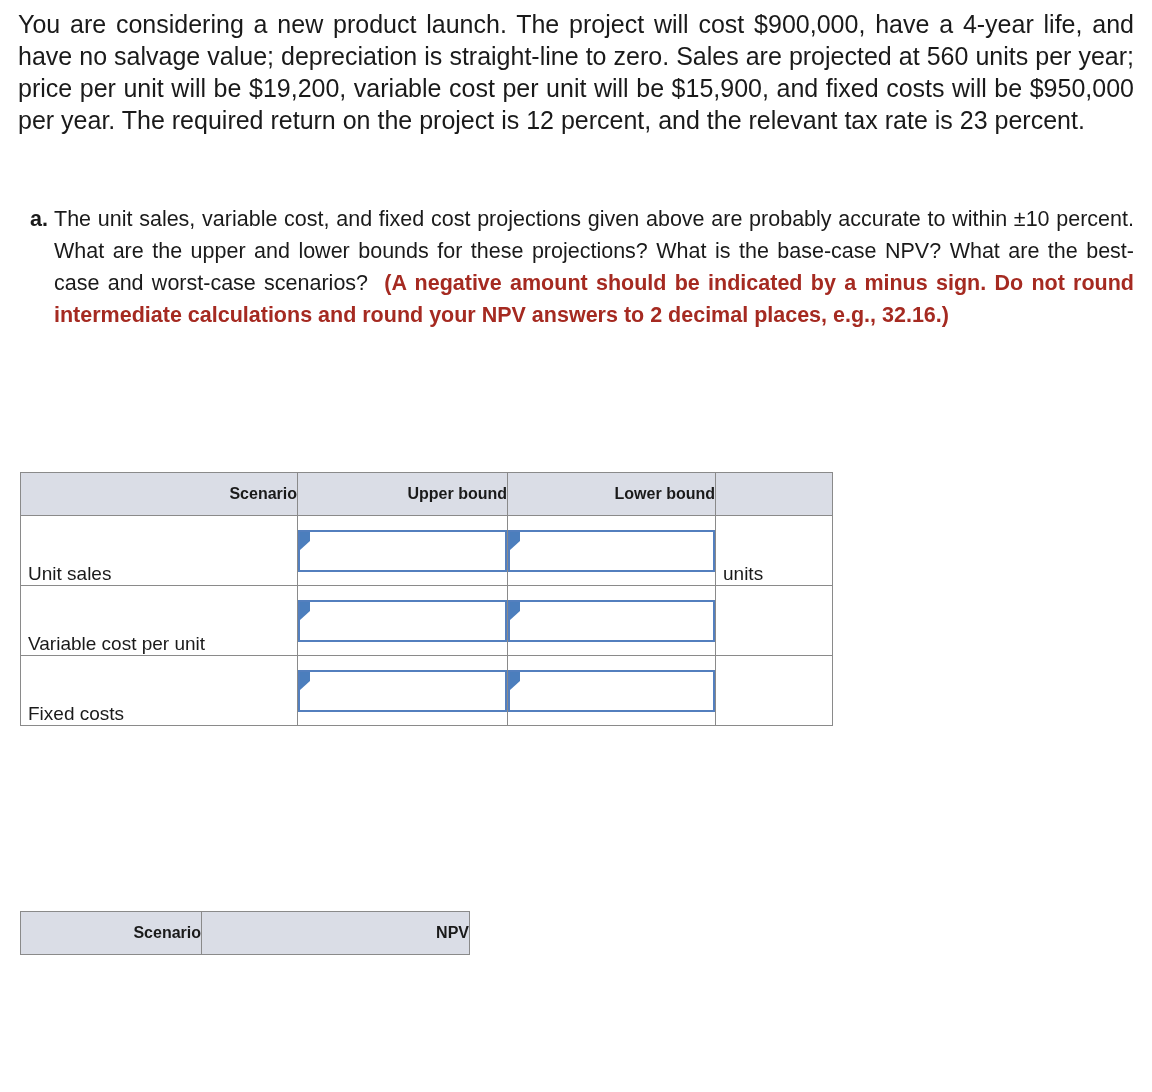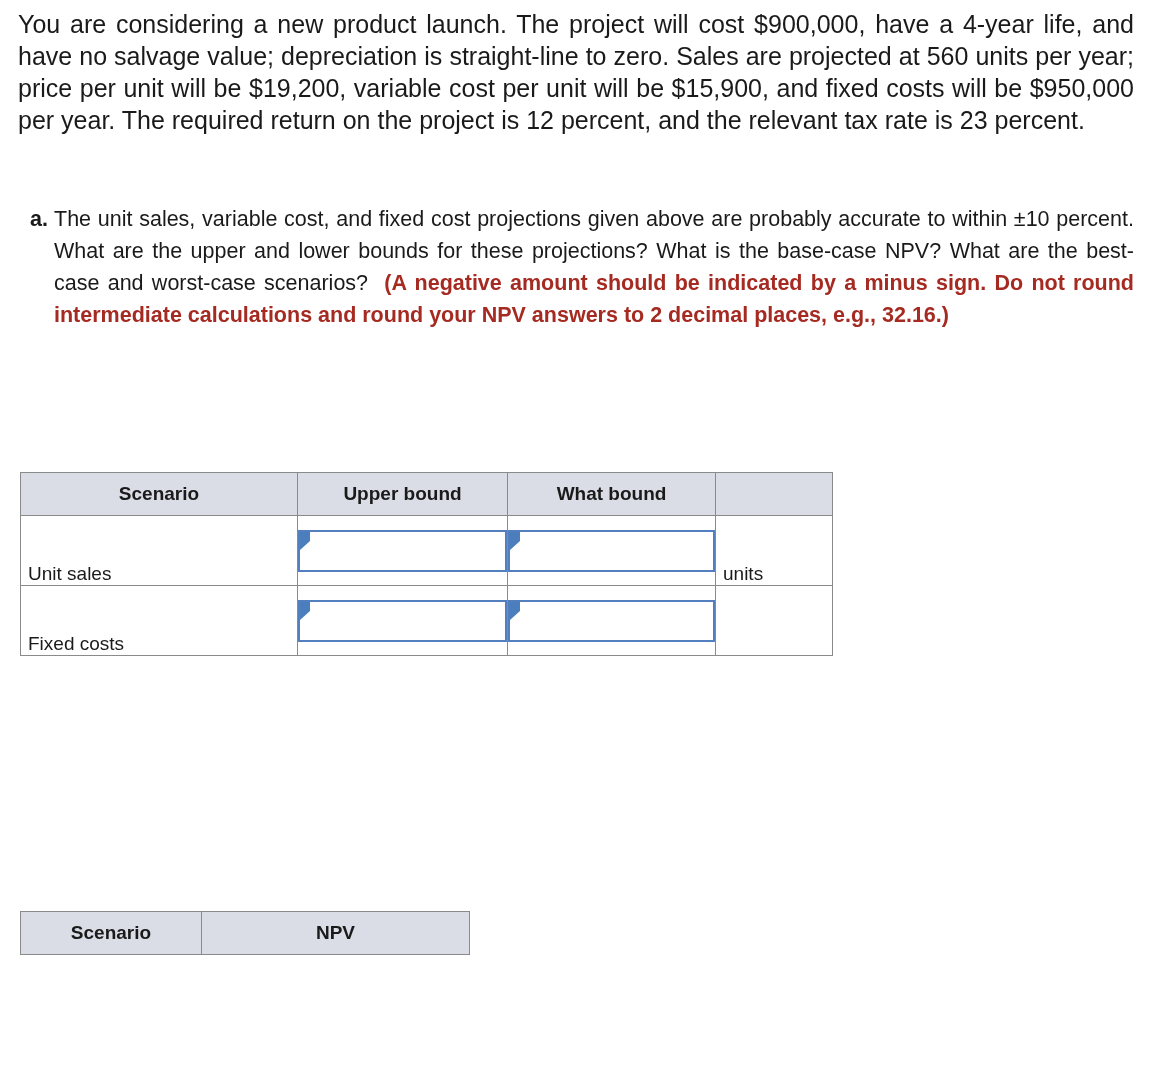--- a/index.html
+++ b/index.html
@@ -75,23 +75,23 @@
   .ans-table th,
   .ans-table td {
     border: 1px solid #8a8a8a;
     padding: 0;
     vertical-align: middle;
     background: #ffffff;
   }
   .ans-table thead th {
     background: #dadde6;
     font-weight: bold;
-    text-align: center;
+    text-align: right;
     height: 42px;
-    font-size: 19px;
+    font-size: 16px;
   }
   .ans-table tbody td {
     height: 42px;
   }
   .cell-text {
     padding-left: 7px;
     white-space: nowrap;
     margin-top: 47px;
   }
 
@@ -167,41 +167,59 @@
   <colgroup>
     <col class="col-scenario">
     <col class="col-upper">
     <col class="col-lower">
     <col class="col-units">
   </colgroup>
   <thead>
     <tr>
       <th>Scenario</th>
       <th>Upper bound</th>
-      <th>What bound</th>
+      <th>Lower bound</th>
       <th></th>
     </tr>
   </thead>
   <tbody>
     <tr>
       <td>
         <div class="cell-text">Unit sales</div>
       </td>
       <td class="cell-input">
         <div class="inputbox">
           <input type="text" value="" style="">
         </div>
       </td>
       <td class="cell-input">
         <div class="inputbox">
           <input type="text" value="" style="">
         </div>
       </td>
       <td>
         <div class="cell-text">units</div>
+      </td>
+    </tr>
+    <tr>
+      <td>
+        <div class="cell-text">Variable cost per unit</div>
+      </td>
+      <td class="cell-input">
+        <div class="inputbox">
+          <input type="text" value="" style="">
+        </div>
+      </td>
+      <td class="cell-input">
+        <div class="inputbox">
+          <input type="text" value="" style="">
+        </div>
+      </td>
+      <td>
+        <div class="cell-text"></div>
       </td>
     </tr>
     <tr>
       <td>
         <div class="cell-text">Fixed costs</div>
       </td>
       <td class="cell-input">
         <div class="inputbox">
           <input type="text" value="" style="">
         </div>

